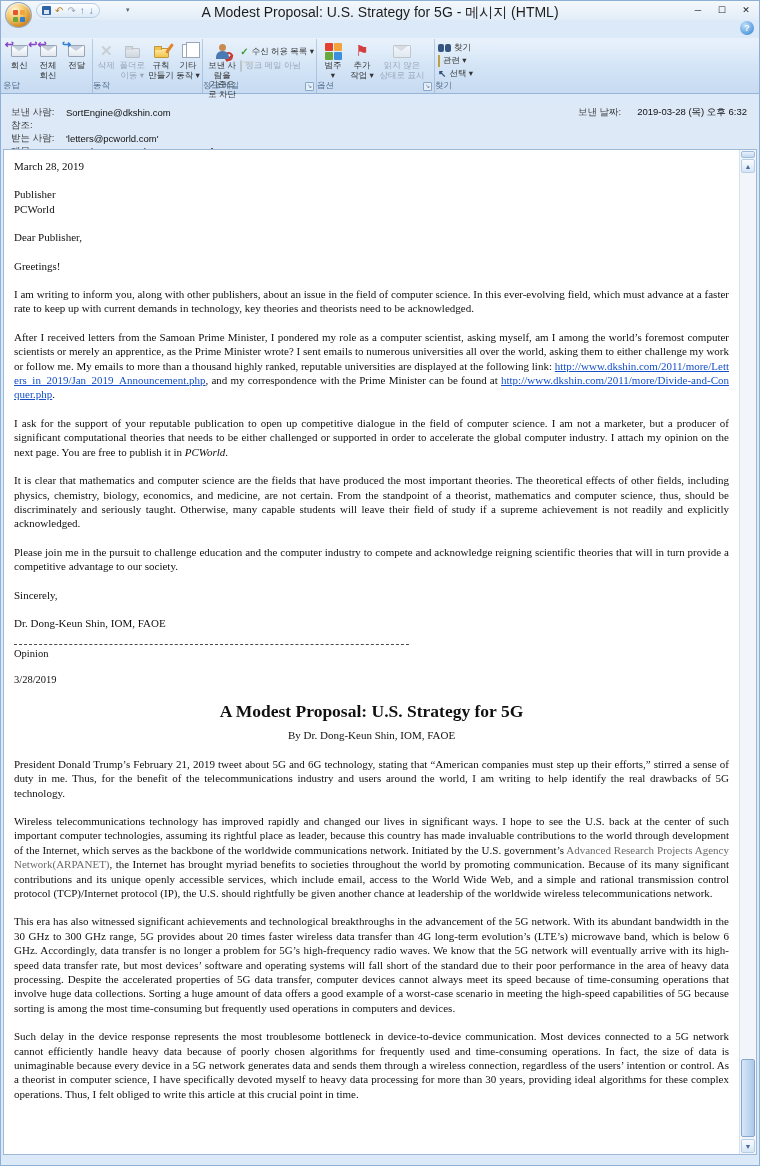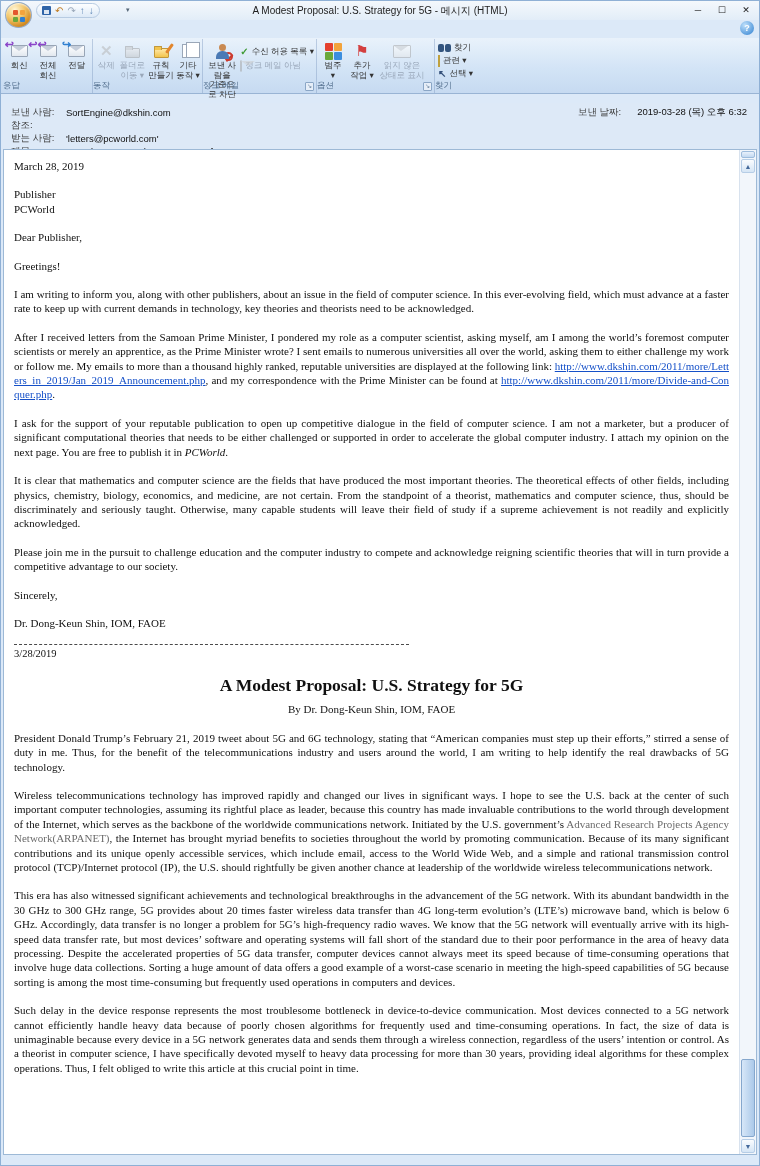--- a/index.html
+++ b/index.html
@@ -1,21 +1,21 @@
 <!DOCTYPE html>
 <html><head>
 <meta charset="utf-8">
 <style>
   html,body{margin:0;padding:0;background:#cfe0f2;}
   *{box-sizing:border-box;}
   .window{position:relative;width:760px;height:1166px;background:#dce9f8;border:1px solid #8fb0d5;
     font-family:"Liberation Sans",sans-serif;overflow:hidden;}
   
   .titlebar{position:absolute;top:0;left:0;right:0;height:19px;background:linear-gradient(#f4f8fc,#e2edf8);}
-  .title{position:absolute;left:50%;transform:translateX(-50%);top:3px;font-size:10px;color:#1d1d1d;white-space:nowrap;}
+  .title{position:absolute;left:50%;transform:translateX(-50%);top:3px;font-size:14px;color:#1d1d1d;white-space:nowrap;}
   .win-controls{position:absolute;right:1px;top:0;display:flex;}
   .win-btn{width:24px;height:17px;display:flex;align-items:center;justify-content:center;font-size:9px;color:#222;}
   .orb{position:absolute;left:4px;top:1px;width:27px;height:26px;border-radius:50%;
     background:radial-gradient(circle at 35% 28%,#fff6d8,#f3c76a 40%,#d18a22 72%,#9a5d10);
     border:1px solid #93abc9;box-shadow:inset 0 1px 2px rgba(255,255,255,.8);z-index:5;}
   .orb .logo{position:absolute;left:7px;top:7px;width:12px;height:12px;display:grid;
     grid-template-columns:5px 5px;grid-template-rows:5px 5px;gap:2px;}
   .orb .logo i{border-radius:1px;}
   .qat{position:absolute;left:35px;top:2px;height:15px;border:1px solid #b7cbe2;border-radius:8px;
     background:linear-gradient(#fdfeff,#ddeaf7);display:flex;align-items:center;padding:0 5px;gap:4px;z-index:4;}
@@ -286,20 +286,21 @@
       <p><span>After I received letters from the Samoan Prime Minister, I pondered my role as a computer scientist, asking myself, am I among the world’s foremost computer scientists or merely an apprentice, as the Prime Minister wrote? I sent emails to numerous universities all over the world, asking them to either challenge my work or follow me. My emails to more than a thousand highly ranked, reputable universities are displayed at the following link: </span><a href="#">http://www.dkshin.com/2011/more/Letters_in_2019/Jan_2019_Announcement.php</a><span>, and my correspondence with the Prime Minister can be found at </span><a href="#">http://www.dkshin.com/2011/more/Divide-and-Conquer.php</a><span>.</span></p>
       <p><span>I ask for the support of your reputable publication to open up competitive dialogue in the field of computer science. I am not a marketer, but a producer of significant computational theories that needs to be either challenged or supported in order to accelerate the global computer industry. I attach my opinion on the next page. You are free to publish it in </span><span class="it">PCWorld</span><span>.</span></p>
       <p><span>It is clear that mathematics and computer science are the fields that have produced the most important theories. The theoretical effects of other fields, including physics, chemistry, biology, economics, and medicine, are not certain. From the standpoint of a theorist, mathematics and computer science, thus, should be discriminately and seriously taught. Otherwise, many capable students will leave their field of study if a supreme achievement is not readily and explicitly acknowledged.</span></p>
       <p><span>Please join me in the pursuit to challenge education and the computer industry to compete and acknowledge reigning scientific theories that will in turn provide a competitive advantage to our society.</span></p>
 
       <p class="plain" style="margin-top:14px">Sincerely,</p>
       <p class="plain">Dr. Dong-Keun Shin, IOM, FAOE</p>
 
 
       <div class="sep"></div>
+      <p class="kicker">Opinion</p>
       <p class="kdate">3/28/2019</p>
 
       <h1 class="atitle">A Modest Proposal: U.S. Strategy for 5G</h1>
       <p class="byline">By Dr. Dong-Keun Shin, IOM, FAOE</p>
 
       <p><span>President Donald Trump’s February 21, 2019 tweet about 5G and 6G technology, stating that “American companies must step up their efforts,” stirred a sense of duty in me. Thus, for the benefit of the telecommunications industry and users around the world, I am writing to help identify the real drawbacks of 5G technology.</span></p>
       <p><span>Wireless telecommunications technology has improved rapidly and changed our lives in significant ways. I hope to see the U.S. back at the center of such important computer technologies, assuming its rightful place as leader, because this country has made invaluable contributions to the world through development of the Internet, which serves as the backbone of the worldwide communications network. Initiated by the U.S. government’s </span><span class="gray">Advanced Research Projects Agency Network(ARPANET)</span><span>, the Internet has brought myriad benefits to societies throughout the world by promoting communication. Because of its many significant contributions and its unique openly accessible services, which include email, access to the World Wide Web, and a simple and rational transmission control protocol (TCP)/Internet protocol (IP), the U.S. should rightfully be given another chance at leadership of the worldwide wireless telecommunications network.</span></p>
       <p><span>This era has also witnessed significant achievements and technological breakthroughs in the advancement of the 5G network. With its abundant bandwidth in the 30 GHz to 300 GHz range, 5G provides about 20 times faster wireless data transfer than 4G long-term evolution’s (LTE’s) microwave band, which is below 6 GHz. Accordingly, data transfer is no longer a problem for 5G’s high-frequency radio waves. We know that the 5G network will eventually arrive with its high-speed data transfer rate, but most devices’ software and operating systems will fall short of the standard due to their poor performance in the area of heavy data processing. Despite the accelerated properties of 5G data transfer, computer devices cannot always meet its speed because of time-consuming operations that involve huge data collections. Sorting a huge amount of data offers a good example of a worst-case scenario in meeting the high-speed capabilities of 5G because sorting is among the most time-consuming but frequently used operations in computers and devices.</span></p>
       <p><span>Such delay in the device response represents the most troublesome bottleneck in device-to-device communication. Most devices connected to a 5G network cannot efficiently handle heavy data because of poorly chosen algorithms for frequently used and time-consuming operations. In fact, the size of data is unimaginable because every device in a 5G network generates data and sends them through a wireless connection, regardless of the users’ intention or control. As a theorist in computer science, I have specifically devoted myself to heavy data processing for more than 30 years, providing ideal algorithms for these complex operations. Thus, I felt obliged to write this article at this crucial point in time.</span></p>
 

